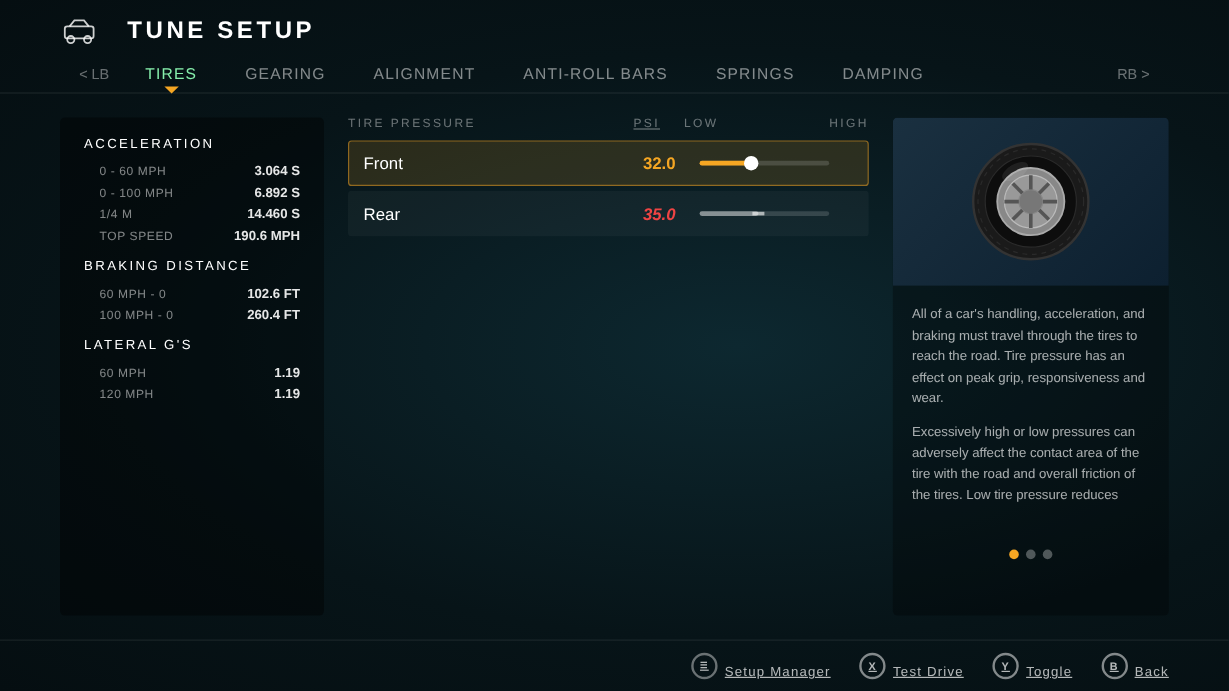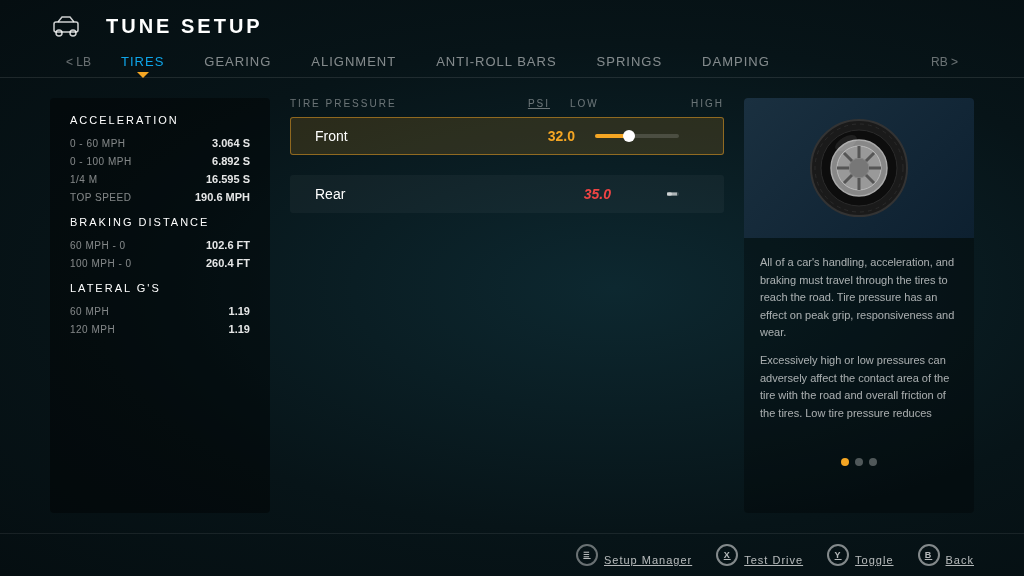--- a/index.html
+++ b/index.html
@@ -63,21 +63,21 @@
       padding: 8px 20px;
       font-size: 13px;
       letter-spacing: 1px;
       color: rgba(255,255,255,0.5);
       cursor: pointer;
       position: relative;
       text-transform: uppercase;
     }
 
     .nav-tab.active {
-      color: #0ea5e9;
+      color: #86efac;
     }
 
     .nav-tab.active::after {
       content: '';
       position: absolute;
       bottom: -1px;
       left: 50%;
       transform: translateX(-50%);
       width: 0;
       height: 0;
@@ -133,20 +133,21 @@
       justify-content: space-between;
       align-items: center;
       padding: 3px 0;
     }
 
     .stat-label {
       font-size: 10px;
       color: rgba(255,255,255,0.5);
       letter-spacing: 0.5px;
       text-transform: uppercase;
+      margin-left: 13px;
     }
 
     .stat-value {
       font-size: 11px;
       color: rgba(255,255,255,0.9);
       font-weight: 600;
     }
 
     
     .tire-panel {
@@ -165,34 +166,33 @@
     }
 
     .tire-pressure-header .col-tire { width: 200px; }
     .tire-pressure-header .col-psi { width: 60px; text-align: right; text-decoration: underline; }
     .tire-pressure-header .col-low { flex: 1; padding-left: 20px; }
     .tire-pressure-header .col-high { text-align: right; }
 
     .tire-row {
       display: flex;
       align-items: center;
-      padding: 10px 24px;
-      margin-bottom: 20px;
+      padding: 10px 12px;
+      margin-bottom: 4px;
       border-radius: 3px;
     }
 
     .tire-row.active {
       background: rgba(245, 166, 35, 0.15);
       border: 1px solid rgba(245, 166, 35, 0.5);
     }
 
     .tire-row.inactive {
       background: rgba(255,255,255,0.04);
       border: 1px solid transparent;
-      gap: 36px;
     }
 
     .tire-row-name {
       width: 200px;
       font-size: 14px;
       color: #fff;
     }
 
     .tire-row-psi {
       width: 60px;
@@ -393,21 +393,21 @@
       <div class="stat-row">
         <span class="stat-label">0 - 60 MPH</span>
         <span class="stat-value">3.064 S</span>
       </div>
       <div class="stat-row">
         <span class="stat-label">0 - 100 MPH</span>
         <span class="stat-value">6.892 S</span>
       </div>
       <div class="stat-row">
         <span class="stat-label">1/4 M</span>
-        <span class="stat-value">16.595 S</span>
+        <span class="stat-value">14.460 S</span>
       </div>
       <div class="stat-row">
         <span class="stat-label">Top speed</span>
         <span class="stat-value">190.6 MPH</span>
       </div>
 
       <div class="stat-section-title">BRAKING DISTANCE</div>
       <div class="stat-row">
         <span class="stat-label">60 MPH - 0</span>
         <span class="stat-value">102.6 FT</span>

